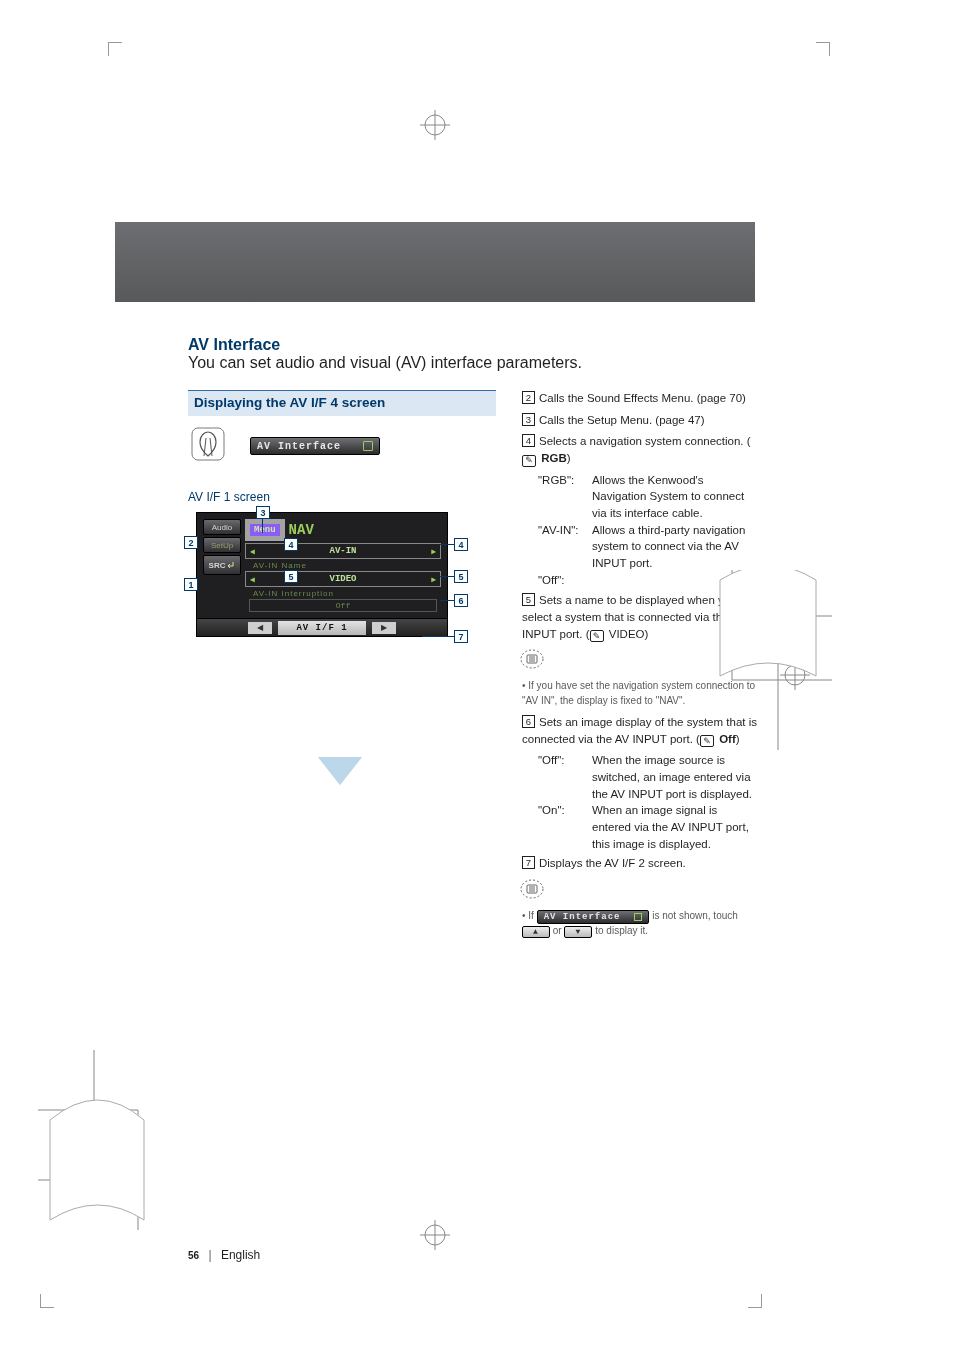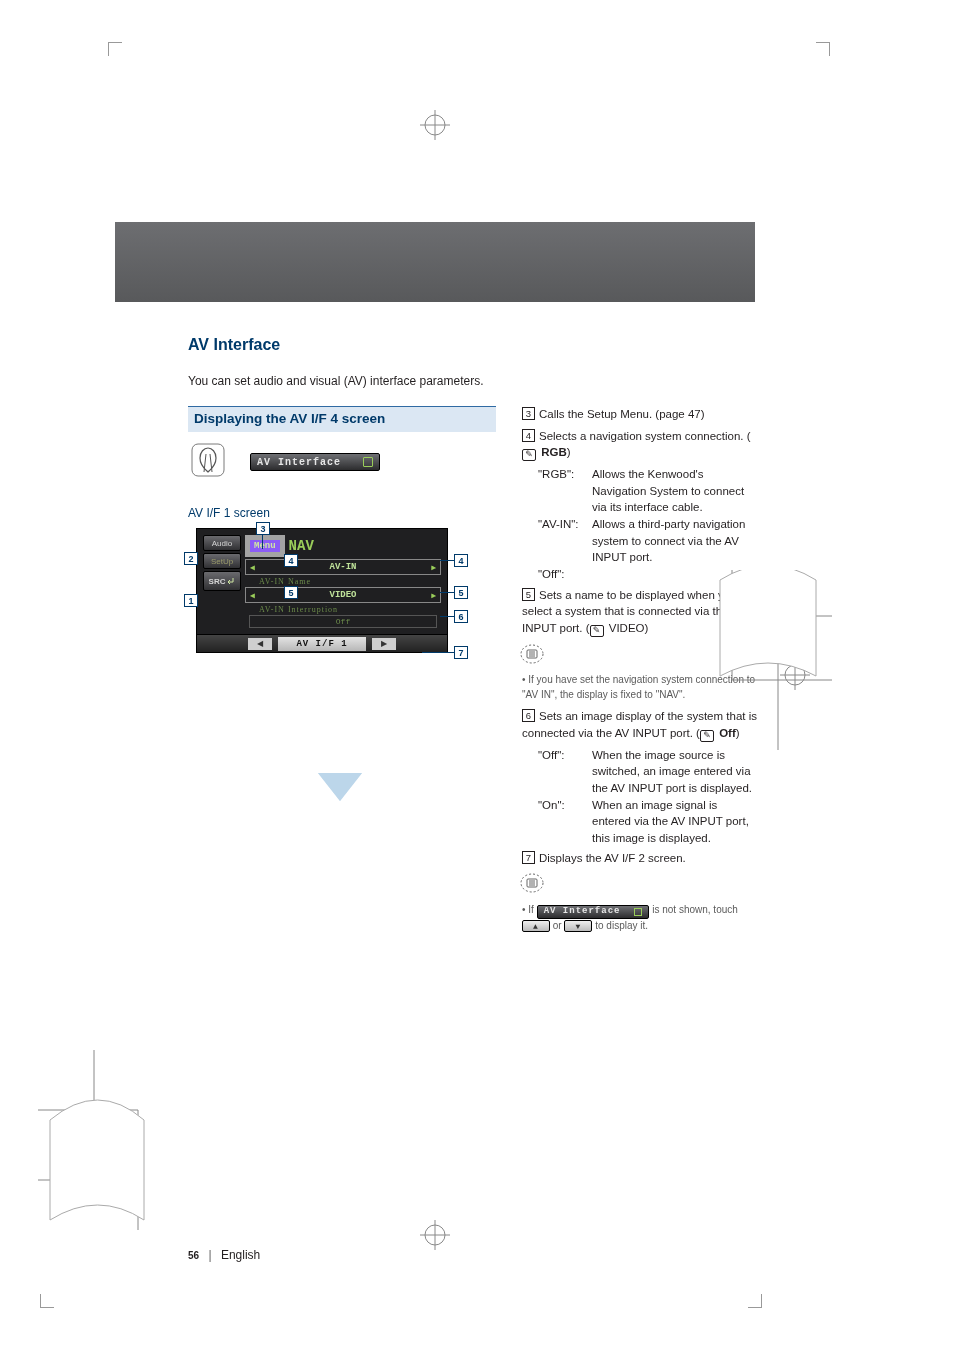--- a/index.html
+++ b/index.html
@@ -71,23 +71,23 @@
     left: 188px; right: 112px;
     top: 336px;
     bottom: 160px;
   }
   .sec-title {
     color: #003a6a;
     font-weight: bold;
     font-size: 16px;
   }
   .sec-sub {
-    font-size: 12px;
+    font-size: 16px;
     color: #231f20;
-    margin-top: 20px;
+    margin-top: 0;
     margin-bottom: 18px;
   }
   .twocol {
     display: flex;
     gap: 26px;
   }
   .left {
     width: 308px;
     flex: none;
   }
@@ -178,23 +178,23 @@
     color: #bfe29a;
     font-size: 9px;
   }
   .nav-field .tri {
     color: #9acd5a;
     font-size: 8px;
   }
   .nav-line-label {
     color: #6b8a4a;
     font-size: 8px;
-    font-family: Liberation Serif, serif;
+    font-family: Liberation Sans, sans-serif;
     letter-spacing: 1px;
-    margin: 2px 0 1px 14px;
+    margin: 2px 0 1px 8px;
   }
   .midlabel {
     color: #6b8a4a;
     font-size: 8px;
     font-family: "Courier New", monospace;
     text-align: center;
   }
   .device-foot {
     display: flex;
     height: 18px;
@@ -422,20 +422,21 @@
         <div class="down-arrow">
           <svg width="44" height="28">
               <polygon points="0,0 44,0 22,28" fill="#cfe4f2" stroke="#003a6a" stroke-width="0"></polygon>
               <polygon points="0,0 44,0 22,28" fill="none" stroke="#6fa3cc" stroke-width="0"></polygon>
               <polygon points="0,0 44,0 22,28" fill="#bcd6ea"></polygon>
             </svg>
         </div>
       </div>
 
       <div class="right">
+        <p><span class="numlabel">2</span><span>Calls the Sound Effects Menu. (page 70)</span></p>
         <p><span class="numlabel">3</span><span>Calls the Setup Menu. (page 47)</span></p>
 
         <p>
           <span class="numlabel">4</span><span>Selects a navigation system connection. (</span><span class="pencil">✎</span> <b>RGB</b><span>)</span>
         </p>
         <div class="deflist">
           <div class="row2">
               <div class="key">"RGB":</div>
               <div class="val">Allows the Kenwood's Navigation System to connect via its interface cable.</div>
             </div>

